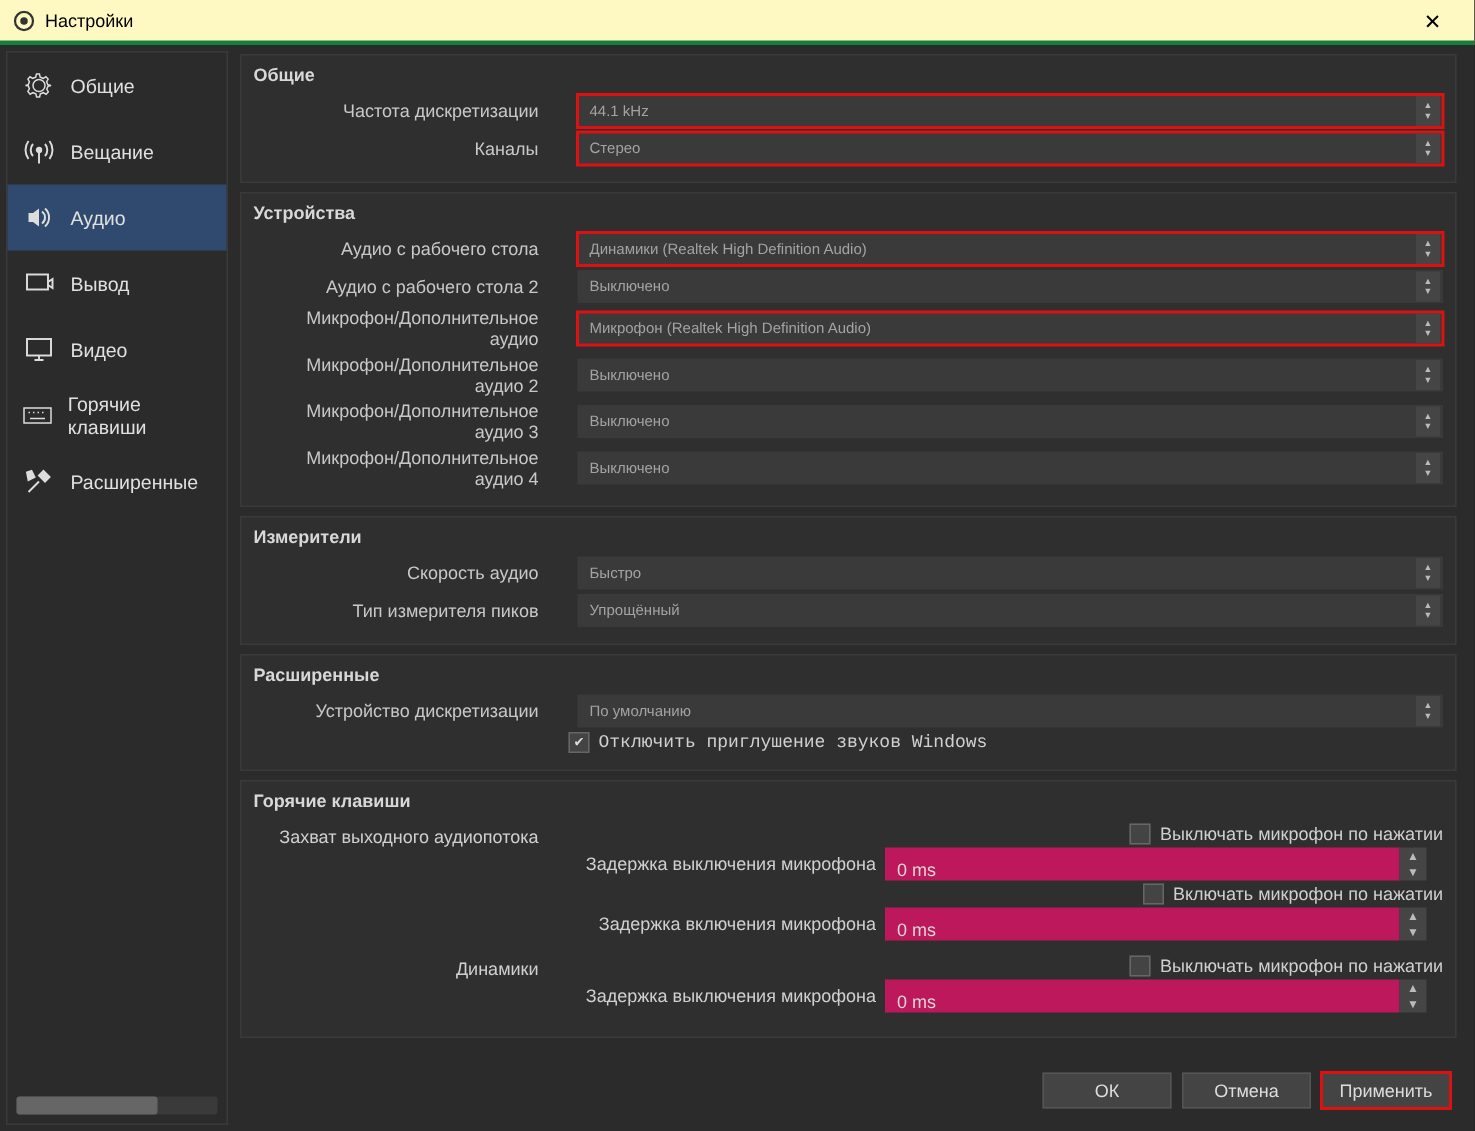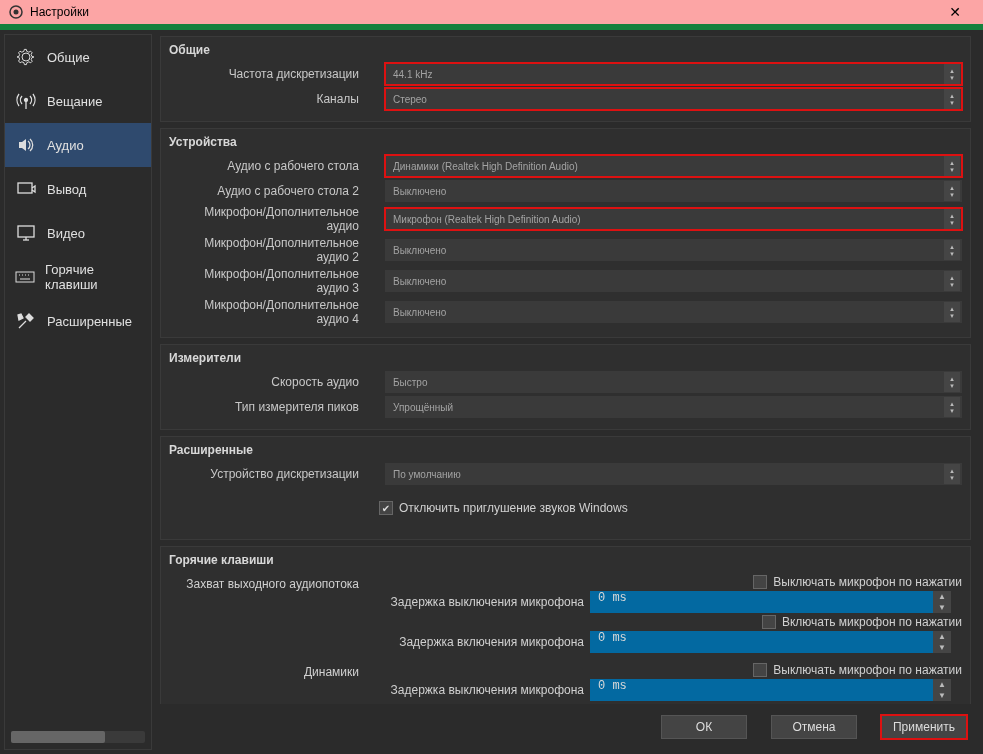--- a/index.html
+++ b/index.html
@@ -1,17 +1,17 @@
 <!DOCTYPE html>
 <html><head>
 <meta charset="utf-8">
 <style>
 * { box-sizing: border-box; margin: 0; padding: 0; }
 body { font-family: "Segoe UI", Tahoma, sans-serif; font-size: 12px; background: #1e1e1e; color: #d0d0d0; width: 983px; height: 754px; overflow: hidden; }
-.titlebar { height: 30px; background: #fca5a5; color: #000; display: flex; align-items: center; padding: 0 8px; border-bottom: 6px solid #15803d; }
+.titlebar { height: 30px; background: #fef9c3; color: #000; display: flex; align-items: center; padding: 0 8px; border-bottom: 3px solid #15803d; }
 .titlebar .icon { width: 16px; height: 16px; margin-right: 6px; display:inline-flex; align-items:center; justify-content:center;}
 .titlebar .title { flex: 1; font-size: 12px; }
 .titlebar .close { width: 40px; text-align: center; font-size: 14px; cursor: pointer; }
 .window-body { display: flex; height: calc(100% - 30px); background: #2b2b2b; padding: 4px; }
 .sidebar { width: 148px; background: #2b2b2b; display: flex; flex-direction: column; border: 1px solid #3a3a3a; }
 .sidebar-item { display: flex; align-items: center; height: 44px; padding: 0 10px; cursor: pointer; color: #e0e0e0; font-size: 13px; }
 .sidebar-item.active { background: #2f4a6e; }
 .sidebar-item .sicon { width: 22px; height: 22px; margin-right: 10px; display:inline-flex; align-items:center; justify-content:center; }
 .sidebar-scroll { margin-top: auto; height: 12px; background: #3a3a3a; margin: 6px; border-radius: 2px; }
 .sidebar-scroll-thumb { height:100%; width:70%; background:#666; border-radius:2px;}
@@ -20,35 +20,35 @@
 .section { border: 1px solid #3a3a3a; background: #2f2f2f; margin-bottom: 6px; padding: 6px 8px 8px 8px; }
 .section-title { font-weight: bold; font-size: 12px; color: #d8d8d8; margin-bottom: 6px; }
 .row { display: flex; align-items: center; margin: 3px 0; min-height: 22px; gap: 16px; }
 .row-label { width: 200px; text-align: right; padding-right: 10px; color: #c8c8c8; font-size: 12px; }
 .row-control { flex: 1; }
 .select { position: relative; background: #3a3a3a; height: 22px; display: flex; align-items: center; padding: 0 22px 0 8px; color: #a3a3a3; font-size: 10px; }
 .select .updown { position: absolute; right: 2px; top: 1px; bottom: 1px; width: 16px; display:flex; flex-direction:column; justify-content:center; align-items:center; background:#454545; }
 .select .updown::before { content:"▴"; font-size:7px; color:#bbb; line-height:7px;}
 .select .updown::after { content:"▾"; font-size:7px; color:#bbb; line-height:7px;}
 .hl-red { outline: 2px solid #d11; outline-offset: -1px; }
-.checkbox-row { display:flex; align-items:center; padding-left: 210px; margin: 16px 0; }
+.checkbox-row { display:flex; align-items:center; padding-left: 210px; margin: 3px 0; font-family: Liberation Mono, monospace; }
 .checkbox { width:14px; height:14px; background:#444; border:1px solid #666; margin-right:6px; display:inline-flex; align-items:center; justify-content:center; color:#ddd; font-size:10px; }
 .checkbox.checked::after { content:"✔"; font-size:10px;}
 .inner-row { display:flex; align-items:center; margin:2px 11px; }
 .inner-lbl { width:210px; text-align:right; padding-right:6px; font-size:12px;}
 .inner-check-row { display:flex; align-items:center; padding-left:0; margin:2px 0;justify-content:flex-end;}
 .inner-check-row .checkbox{margin-left:0;}
 .spin { display:flex; }
-.spin-input { flex:1; background:#0369a1; height:22px; display:flex; align-items:flex-start; padding:0 8px; color:#d8d8d8;font-family:Liberation Mono, monospace;}
+.spin-input { flex:1; background:#be185d; height:22px; display:flex; align-items:flex-end; padding:0 8px; color:#d8d8d8;}
 .spin-btns { width:18px; background:#454545; display:flex; flex-direction:column; }
 .spin-btns span{ flex:1; text-align:center; font-size:8px; color:#bbb; line-height:11px;}
 .hkgroup { display:flex; margin-bottom:6px;}
 .hk-lbl { width:200px; text-align:right; padding-right:10px; padding-top:4px;}
 .hk-body{ flex:1; }
-.bottom-bar { height: 46px; display:flex; align-items:center; justify-content:flex-end; padding: 0 12px; gap:24px; background:#2b2b2b; }
+.bottom-bar { height: 46px; display:flex; align-items:center; justify-content:flex-end; padding: 0 12px; gap:7px; background:#2b2b2b; }
 .btn { min-width:86px; height:24px; background:#444; color:#ddd; display:inline-flex; align-items:center; justify-content:center; font-size:12px; cursor:pointer; border:1px solid #555;}
 </style>
 </head>
 <body>
 
 <div class="titlebar">
   <span class="icon">
     <svg width="14" height="14" viewBox="0 0 14 14">
         <circle cx="7" cy="7" r="6" fill="none" stroke="#333" stroke-width="1.5"></circle>
         <circle cx="7" cy="7" r="2.5" fill="#333"></circle>

